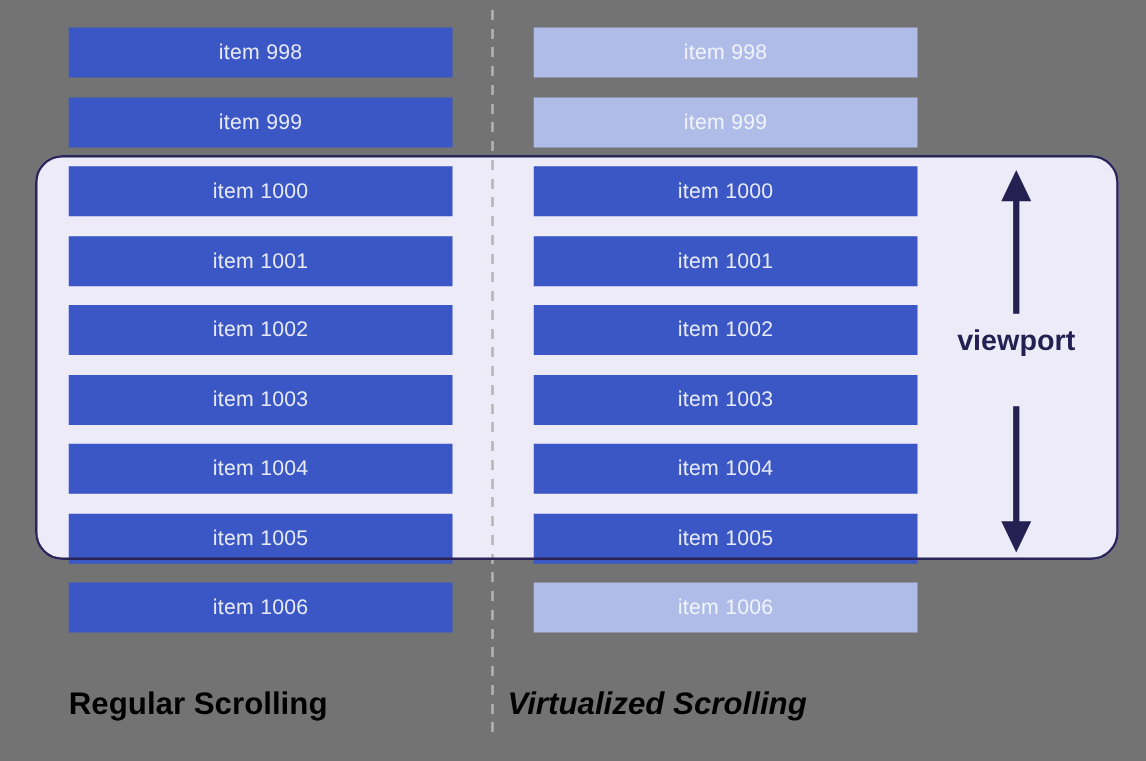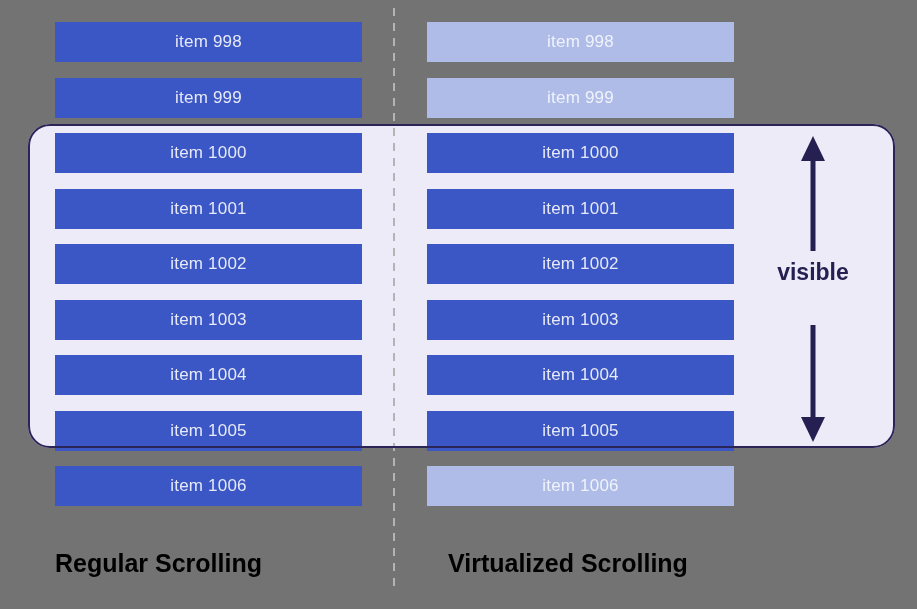--- a/index.html
+++ b/index.html
@@ -106,21 +106,21 @@
     position: absolute;
     top: 549px;
     width: 307px;
     text-align: left;
     font-size: 25px;
     font-weight: bold;
     color: var(--column-label);
     z-index: 2;
   }
   #label-regular { left: 55px; }
-  #label-virtualized { left: 448px; }
+  #label-virtualized { left: 406px; font-style: italic; }
 </style>
 </head>
 <body>
 
 <div class="canvas">
 
   <div class="viewport-fill"></div>
 
   <div class="divider"></div>
 
@@ -151,20 +151,20 @@
   <div class="viewport-border"></div>
 
   <svg class="viewport-arrow-svg" viewBox="0 0 50 320" aria-hidden="true">
     <polygon points="25,8 13,33 37,33" fill="currentColor"></polygon>
     <rect x="22.5" y="29" width="5" height="94" fill="currentColor"></rect>
     <rect x="22.5" y="197" width="5" height="94" fill="currentColor"></rect>
     <polygon points="25,314 13,289 37,289" fill="currentColor"></polygon>
   </svg>
 
   <div class="viewport-label">
-    <div>visible</div>
+    <div>viewport</div>
   </div>
 
   <div class="column-label" id="label-regular">Regular Scrolling</div>
 
   <div class="column-label" id="label-virtualized">Virtualized Scrolling</div>
 
 </div>
 
 </body></html>

